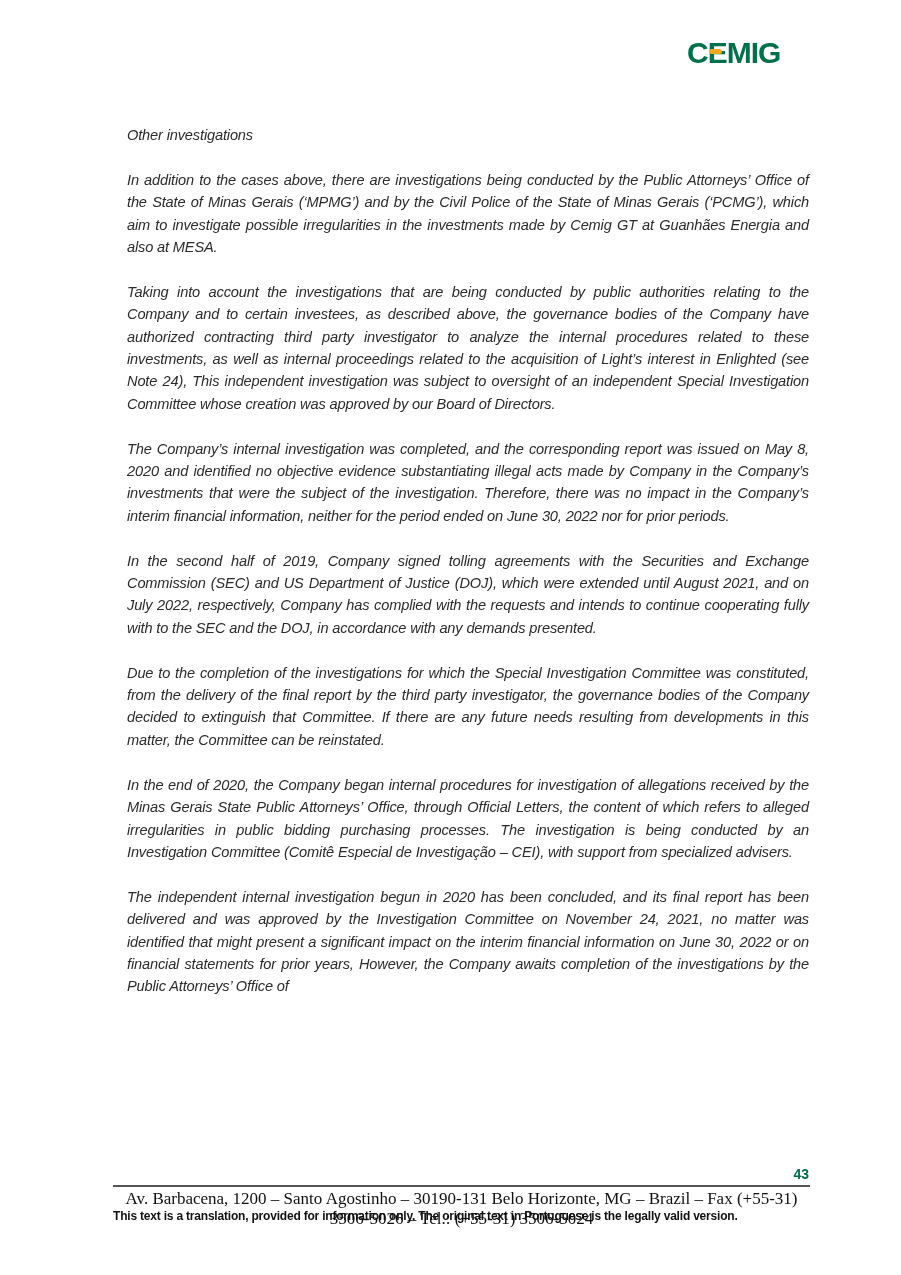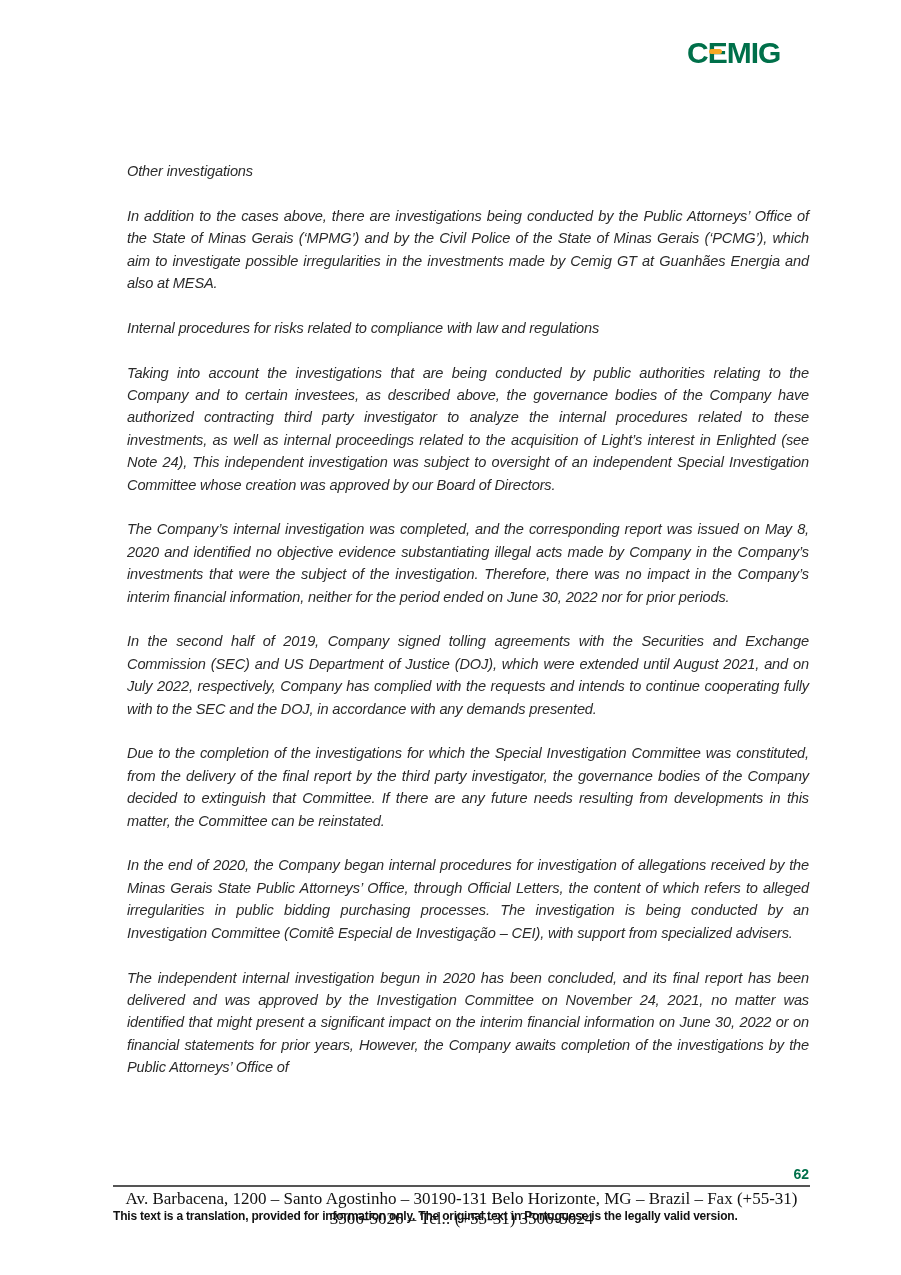--- a/index.html
+++ b/index.html
@@ -3,21 +3,21 @@
 <meta charset="utf-8">
 <style>
   html, body { margin: 0; padding: 0; background: #ffffff; }
   body { width: 901px; height: 1275px; position: relative; overflow: hidden; }
   .logo {
     position: absolute; left: 687px; top: 36px; width: 120px; height: 32px;
   }
   .content {
     position: absolute; left: 127px; top: 124px; width: 682px;
     font-family: "Liberation Sans", sans-serif;
-    font-size: 14.6px; line-height: 22.4px; color: #2b2b2b; margin-top: 36px;
+    font-size: 14.6px; line-height: 22.4px; color: #2b2b2b;
   }
   .content p { margin: 0 0 22.4px 0; text-align: justify; letter-spacing: -0.15px; font-style: italic; }
   .content p.heading { font-style: italic; }
   .page-number {
     position: absolute; right: 92px; top: 1166px;
     font-family: "Liberation Sans", sans-serif; font-weight: bold;
     font-size: 14px; color: #00704a;
   }
   .footer-rule {
     position: absolute; left: 113px; top: 1185px; width: 697px; height: 2px; background: #555555;
@@ -38,25 +38,24 @@
 <div class="logo">
   <svg width="120" height="32" viewBox="0 0 120 32">
     <text x="0" y="27" font-family="Liberation Sans, sans-serif" font-weight="bold" font-size="30" fill="#00704a" letter-spacing="-1">CEMIG</text>
     <rect x="22" y="13" width="13" height="5" rx="2.5" fill="#f7a823"></rect>
   </svg>
 </div>
 
 <div class="content">
   <p class="heading">Other investigations</p>
   <p>In addition to the cases above, there are investigations being conducted by the Public Attorneys’ Office of the State of Minas Gerais (‘MPMG’) and by the Civil Police of the State of Minas Gerais (‘PCMG’), which aim to investigate possible irregularities in the investments made by Cemig GT at Guanhães Energia and also at MESA.</p>
-  <p class="heading">Internal procedures for risks related to compliance with law and regulations</p>
   <p>Taking into account the investigations that are being conducted by public authorities relating to the Company and to certain investees, as described above, the governance bodies of the Company have authorized contracting third party investigator to analyze the internal procedures related to these investments, as well as internal proceedings related to the acquisition of Light’s interest in Enlighted (see Note 24), This independent investigation was subject to oversight of an independent Special Investigation Committee whose creation was approved by our Board of Directors.</p>
   <p>The Company’s internal investigation was completed, and the corresponding report was issued on May 8, 2020 and identified no objective evidence substantiating illegal acts made by Company in the Company’s investments that were the subject of the investigation. Therefore, there was no impact in the Company’s interim financial information, neither for the period ended on June 30, 2022 nor for prior periods.</p>
   <p>In the second half of 2019, Company signed tolling agreements with the Securities and Exchange Commission (SEC) and US Department of Justice (DOJ), which were extended until August 2021, and on July 2022, respectively, Company has complied with the requests and intends to continue cooperating fully with to the SEC and the DOJ, in accordance with any demands presented.</p>
   <p>Due to the completion of the investigations for which the Special Investigation Committee was constituted, from the delivery of the final report by the third party investigator, the governance bodies of the Company decided to extinguish that Committee. If there are any future needs resulting from developments in this matter, the Committee can be reinstated.</p>
   <p>In the end of 2020, the Company began internal procedures for investigation of allegations received by the Minas Gerais State Public Attorneys’ Office, through Official Letters, the content of which refers to alleged irregularities in public bidding purchasing processes. The investigation is being conducted by an Investigation Committee (Comitê Especial de Investigação – CEI), with support from specialized advisers.</p>
   <p>The independent internal investigation begun in 2020 has been concluded, and its final report has been delivered and was approved by the Investigation Committee on November 24, 2021, no matter was identified that might present a significant impact on the interim financial information on June 30, 2022 or on financial statements for prior years, However, the Company awaits completion of the investigations by the Public Attorneys’ Office of</p>
 </div>
 
-<div class="page-number">62</div>
+<div class="page-number">43</div>
 <div class="footer-rule"></div>
 <div class="footer-address">Av. Barbacena, 1200 – Santo Agostinho – 30190-131 Belo Horizonte, MG – Brazil – Fax (+55-31) 3506-5026 – Tel.: (+55-31) 3506-5024</div>
 <div class="footer-disclaimer">This text is a translation, provided for information only. The original text in Portuguese is the legally valid version.</div>
 
 </body></html>

